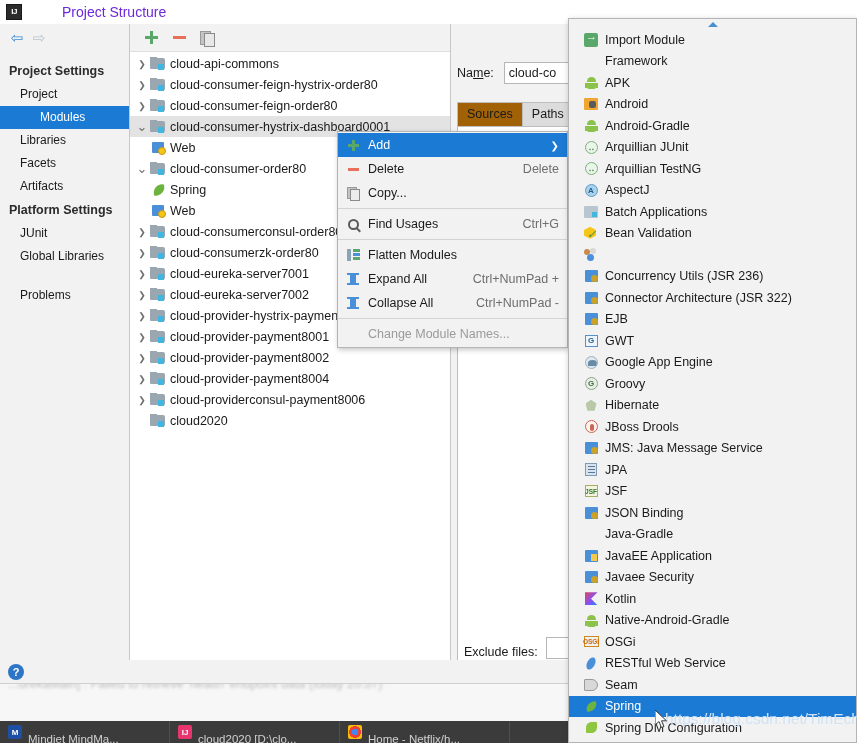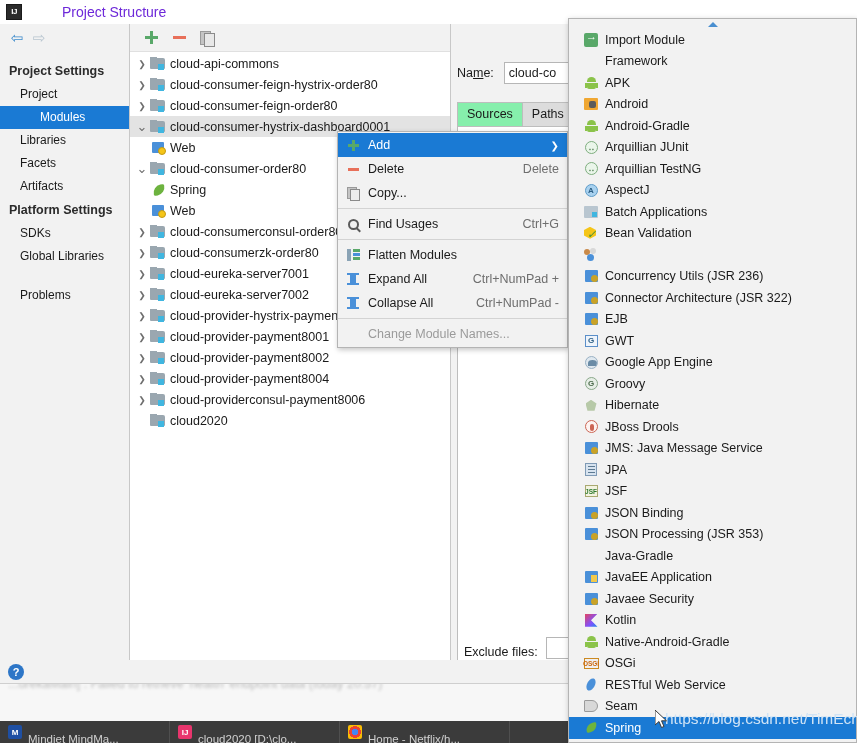--- a/index.html
+++ b/index.html
@@ -220,21 +220,21 @@
   }
   .tabstrip .tab {
     font-size: 12.5px;
     padding: 4px 9px 5px 9px;
     border: 1px solid #bdbdbd;
     background: #dcdcdc;
     color: #1a1a1a;
     margin-right: -1px;
   }
   .tabstrip .tab.active {
-    background: #86efac;
+    background: #a16207;
     border-bottom-color: #ffffff;
   }
   .tab-content {
     position: absolute; left: 6px; top: 102px;
     width: 400px; height: 552px;
     background: #ffffff;
     border: 1px solid #bdbdbd;
   }
   .lang-row {
     position: absolute; left: 6px; top: 18px;
@@ -501,21 +501,21 @@
     </div>
 
     <div class="sidebar">
       <div class="side-head">Project Settings</div>
       <div class="side-item">Project</div>
       <div class="side-item selected">Modules</div>
       <div class="side-item">Libraries</div>
       <div class="side-item">Facets</div>
       <div class="side-item">Artifacts</div>
       <div class="side-head">Platform Settings</div>
-      <div class="side-item">SDKs</div>
+      <div class="side-item">JUnit</div>
       <div class="side-item">Global Libraries</div>
       <div class="side-gap"></div>
       <div class="side-item">Problems</div>
     </div>
 
     <div class="tree-panel">
       <div class="tree-toolbar">
         <div class="tb-btn">
             <span class="icn-plus"></span>
           </div>
@@ -956,26 +956,20 @@
             <span class="fi-jsf">JSF</span>
           </span>
           <span>JSF</span>
         </div>
         <div class="sub-item">
           <span class="si-icon">
             <span class="fi-jsq"></span>
           </span>
           <span>JSON Binding</span>
         </div>
-        <div class="sub-item">
-          <span class="si-icon">
-            <span class="fi-jsq"></span>
-          </span>
-          <span>JSON Processing (JSR 353)</span>
-        </div>
         <div class="sub-item noicon">
           <span class="si-icon"></span>
           <span>Java-Gradle</span>
         </div>
         <div class="sub-item">
           <span class="si-icon">
             <span class="fi-javaee"></span>
           </span>
           <span>JavaEE Application</span>
         </div>

